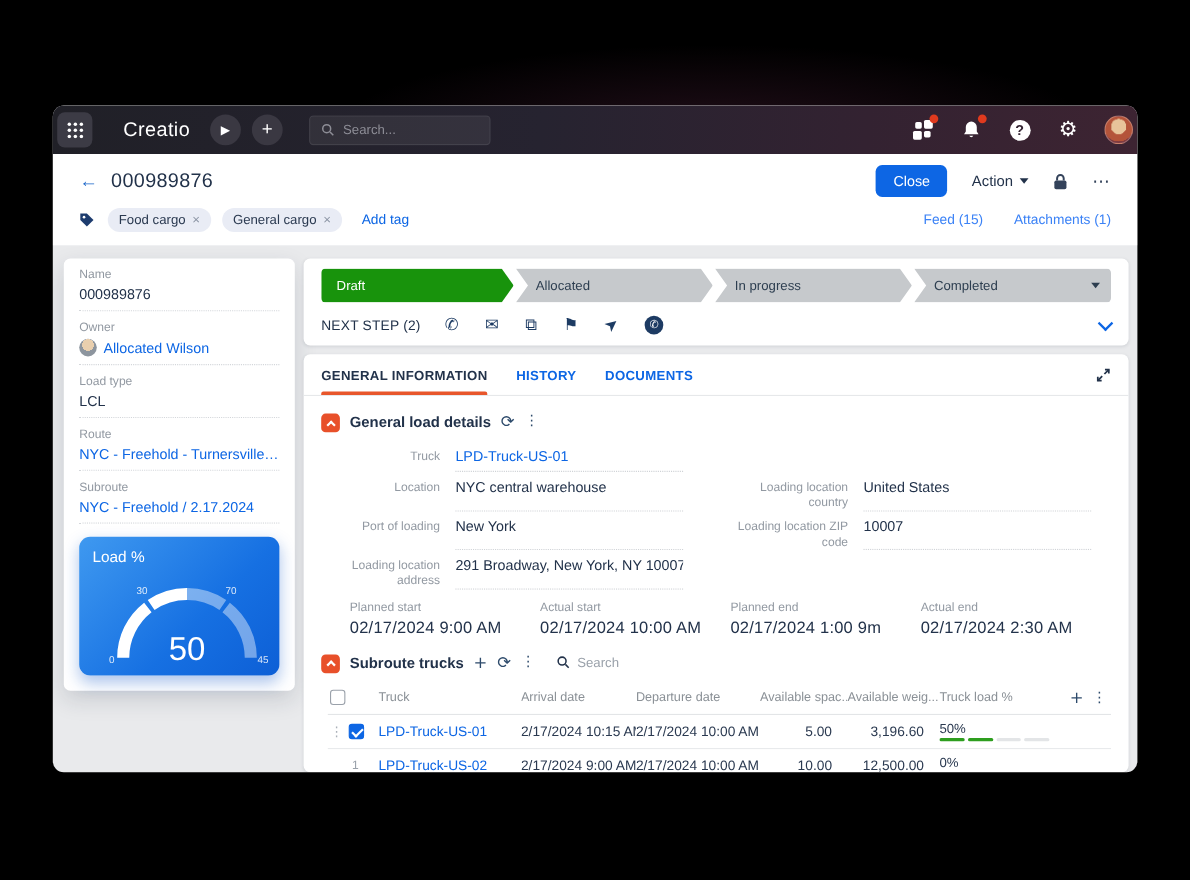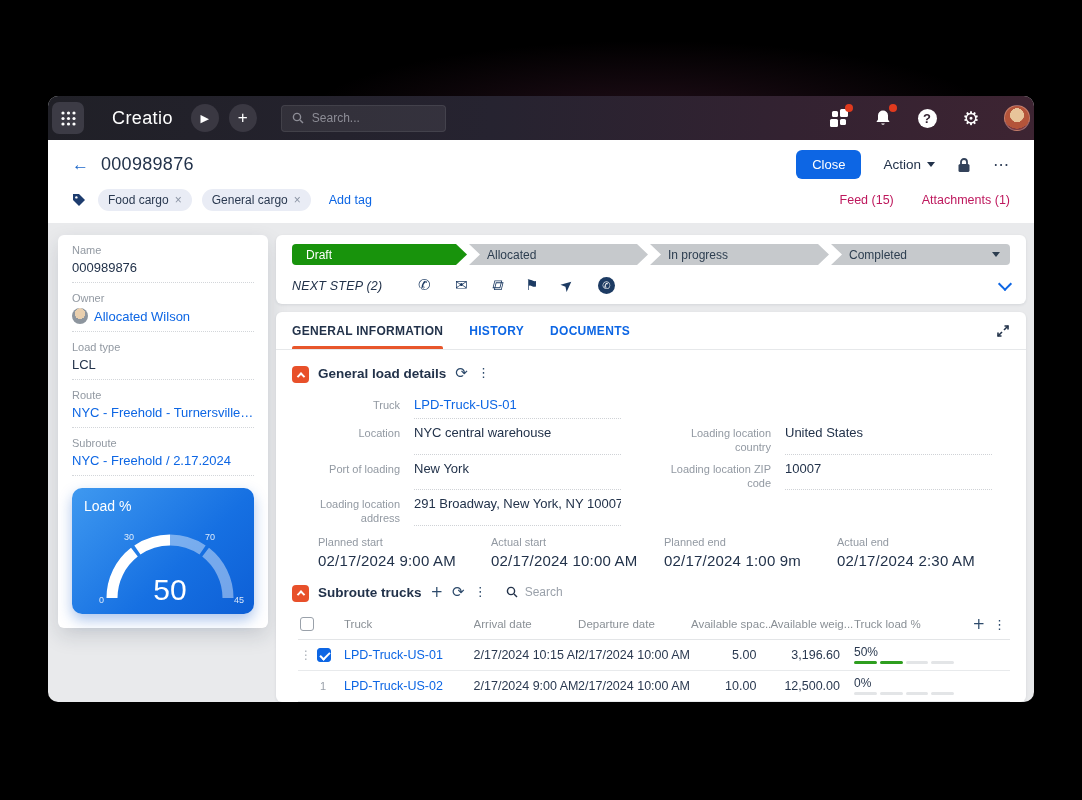--- a/index.html
+++ b/index.html
@@ -67,21 +67,21 @@
   .caret-down { width:0;height:0;border-left:4px solid transparent;border-right:4px solid transparent;
     border-top:5px solid #22324a; display:inline-block;}
   .lock-ic, .more-ic { color:#33425a; cursor:pointer; display:flex; align-items:center;}
   .more-ic { font-size:16px; letter-spacing:1px; color:#33425a;}
   .rec-row2 { display:flex; align-items:center; margin-top:10px; gap:10px;}
   .tag-glyph { color:#1d3c6e; margin-right:2px; }
   .chip { background:#e9ecf5; border-radius:12px; padding:4px 10px; font-size:12px;
     color:#2a3950; display:flex; align-items:center; gap:6px; cursor:pointer;}
   .chip .x { color:#8a93a3; font-size:12px; cursor:pointer;}
   .add-tag { color:#0d66e4; font-size:12.5px; margin-left:8px; cursor:pointer;}
-  .rec-links { margin-left:auto; display:flex; gap:28px; font-size:12.5px; color:#be185d;}
+  .rec-links { margin-left:auto; display:flex; gap:28px; font-size:12.5px; color:#3b82f6;}
   .rec-links span { cursor:pointer; }
   
   .content { flex:1; display:flex; gap:8px; padding:12px 8px 0 10px; overflow:hidden;}
   .panel { background:#fff; border-radius:6px; box-shadow:0 1px 3px rgba(30,40,60,.10);}
   .left-card { width:210px; flex:0 0 210px; align-self:flex-start;
     box-shadow:0 8px 20px rgba(30,40,60,.15); padding-bottom:12px;}
   .field { margin:0 14px; padding:9px 0 7px; border-bottom:1px dotted #d3d6da;}
   .field .lbl { font-size:11px; color:#9299a2; }
   .field .val { font-size:13px; color:#22324a; margin-top:4px;
     white-space:nowrap; overflow:hidden; text-overflow:ellipsis;}
@@ -91,30 +91,30 @@
     background:radial-gradient(circle at 50% 35%, #e9cfae 0 40%, #8d959e 41%);
     flex:0 0 16px;}
   .owner-line .val { margin-top:0; }
   .gauge-card { margin:12px 14px 2px; border-radius:10px; padding:10px 12px 4px;
     background:linear-gradient(135deg,#3f99f0 0%,#1670e2 60%,#0d5fd6 100%);
     box-shadow:0 6px 14px rgba(20,90,200,.35);}
   .gauge-title { color:#fff; font-size:14px; }
   
   .right-col { flex:1; display:flex; flex-direction:column; gap:8px; min-width:0;}
   .stage-panel { padding:9px 16px 10px; }
-  .stage-bar { display:flex; gap:2px; height:21px; }
+  .stage-bar { display:flex; gap:2px; height:31px; }
   .stage { flex:1; display:flex; align-items:center; font-size:12px; padding:0 10px 0 18px;
     background:#c6c9cc; color:#2d3e50; cursor:pointer;
     clip-path:polygon(0 0, calc(100% - 11px) 0, 100% 50%, calc(100% - 11px) 100%, 0 100%, 11px 50%);}
   .stage.first { clip-path:polygon(0 0, calc(100% - 11px) 0, 100% 50%, calc(100% - 11px) 100%, 0 100%);
     background:#18930c; color:#fff; border-radius:4px 0 0 4px; padding-left:14px;}
   .stage.last { clip-path:polygon(0 0, 100% 0, 100% 100%, 0 100%, 11px 50%);
     border-radius:0 4px 4px 0; justify-content:space-between;}
   .stage.last .caret-down { border-top-color:#2d3e50; }
-  .next-step-row { display:flex; align-items:center; margin-top:12px; gap:36px;font-style:italic;}
+  .next-step-row { display:flex; align-items:center; margin-top:12px; gap:22px;}
   .next-step-label { font-size:12.5px; color:#22324a; letter-spacing:.2px;}
   .ns-icons { display:flex; gap:24px; align-items:center;}
   .ns-ic { color:#1d3b63; font-size:15px; cursor:pointer; font-family:"DejaVu Sans",sans-serif;
     line-height:1;}
   .ns-wa { width:17px;height:17px;border-radius:50%;background:#1d3b63;color:#fff;
     font-size:10px; display:flex;align-items:center;justify-content:center;}
   .chev-down-blue { margin-left:auto; width:10px; height:10px; border-right:2px solid #0d66e4;
     border-bottom:2px solid #0d66e4; transform:rotate(45deg); cursor:pointer; margin-top:-4px;}
   .main-panel { flex:1; display:flex; flex-direction:column; min-height:0; overflow:hidden;}
   .tabs-row { display:flex; align-items:center; padding:0 16px; height:38px;

